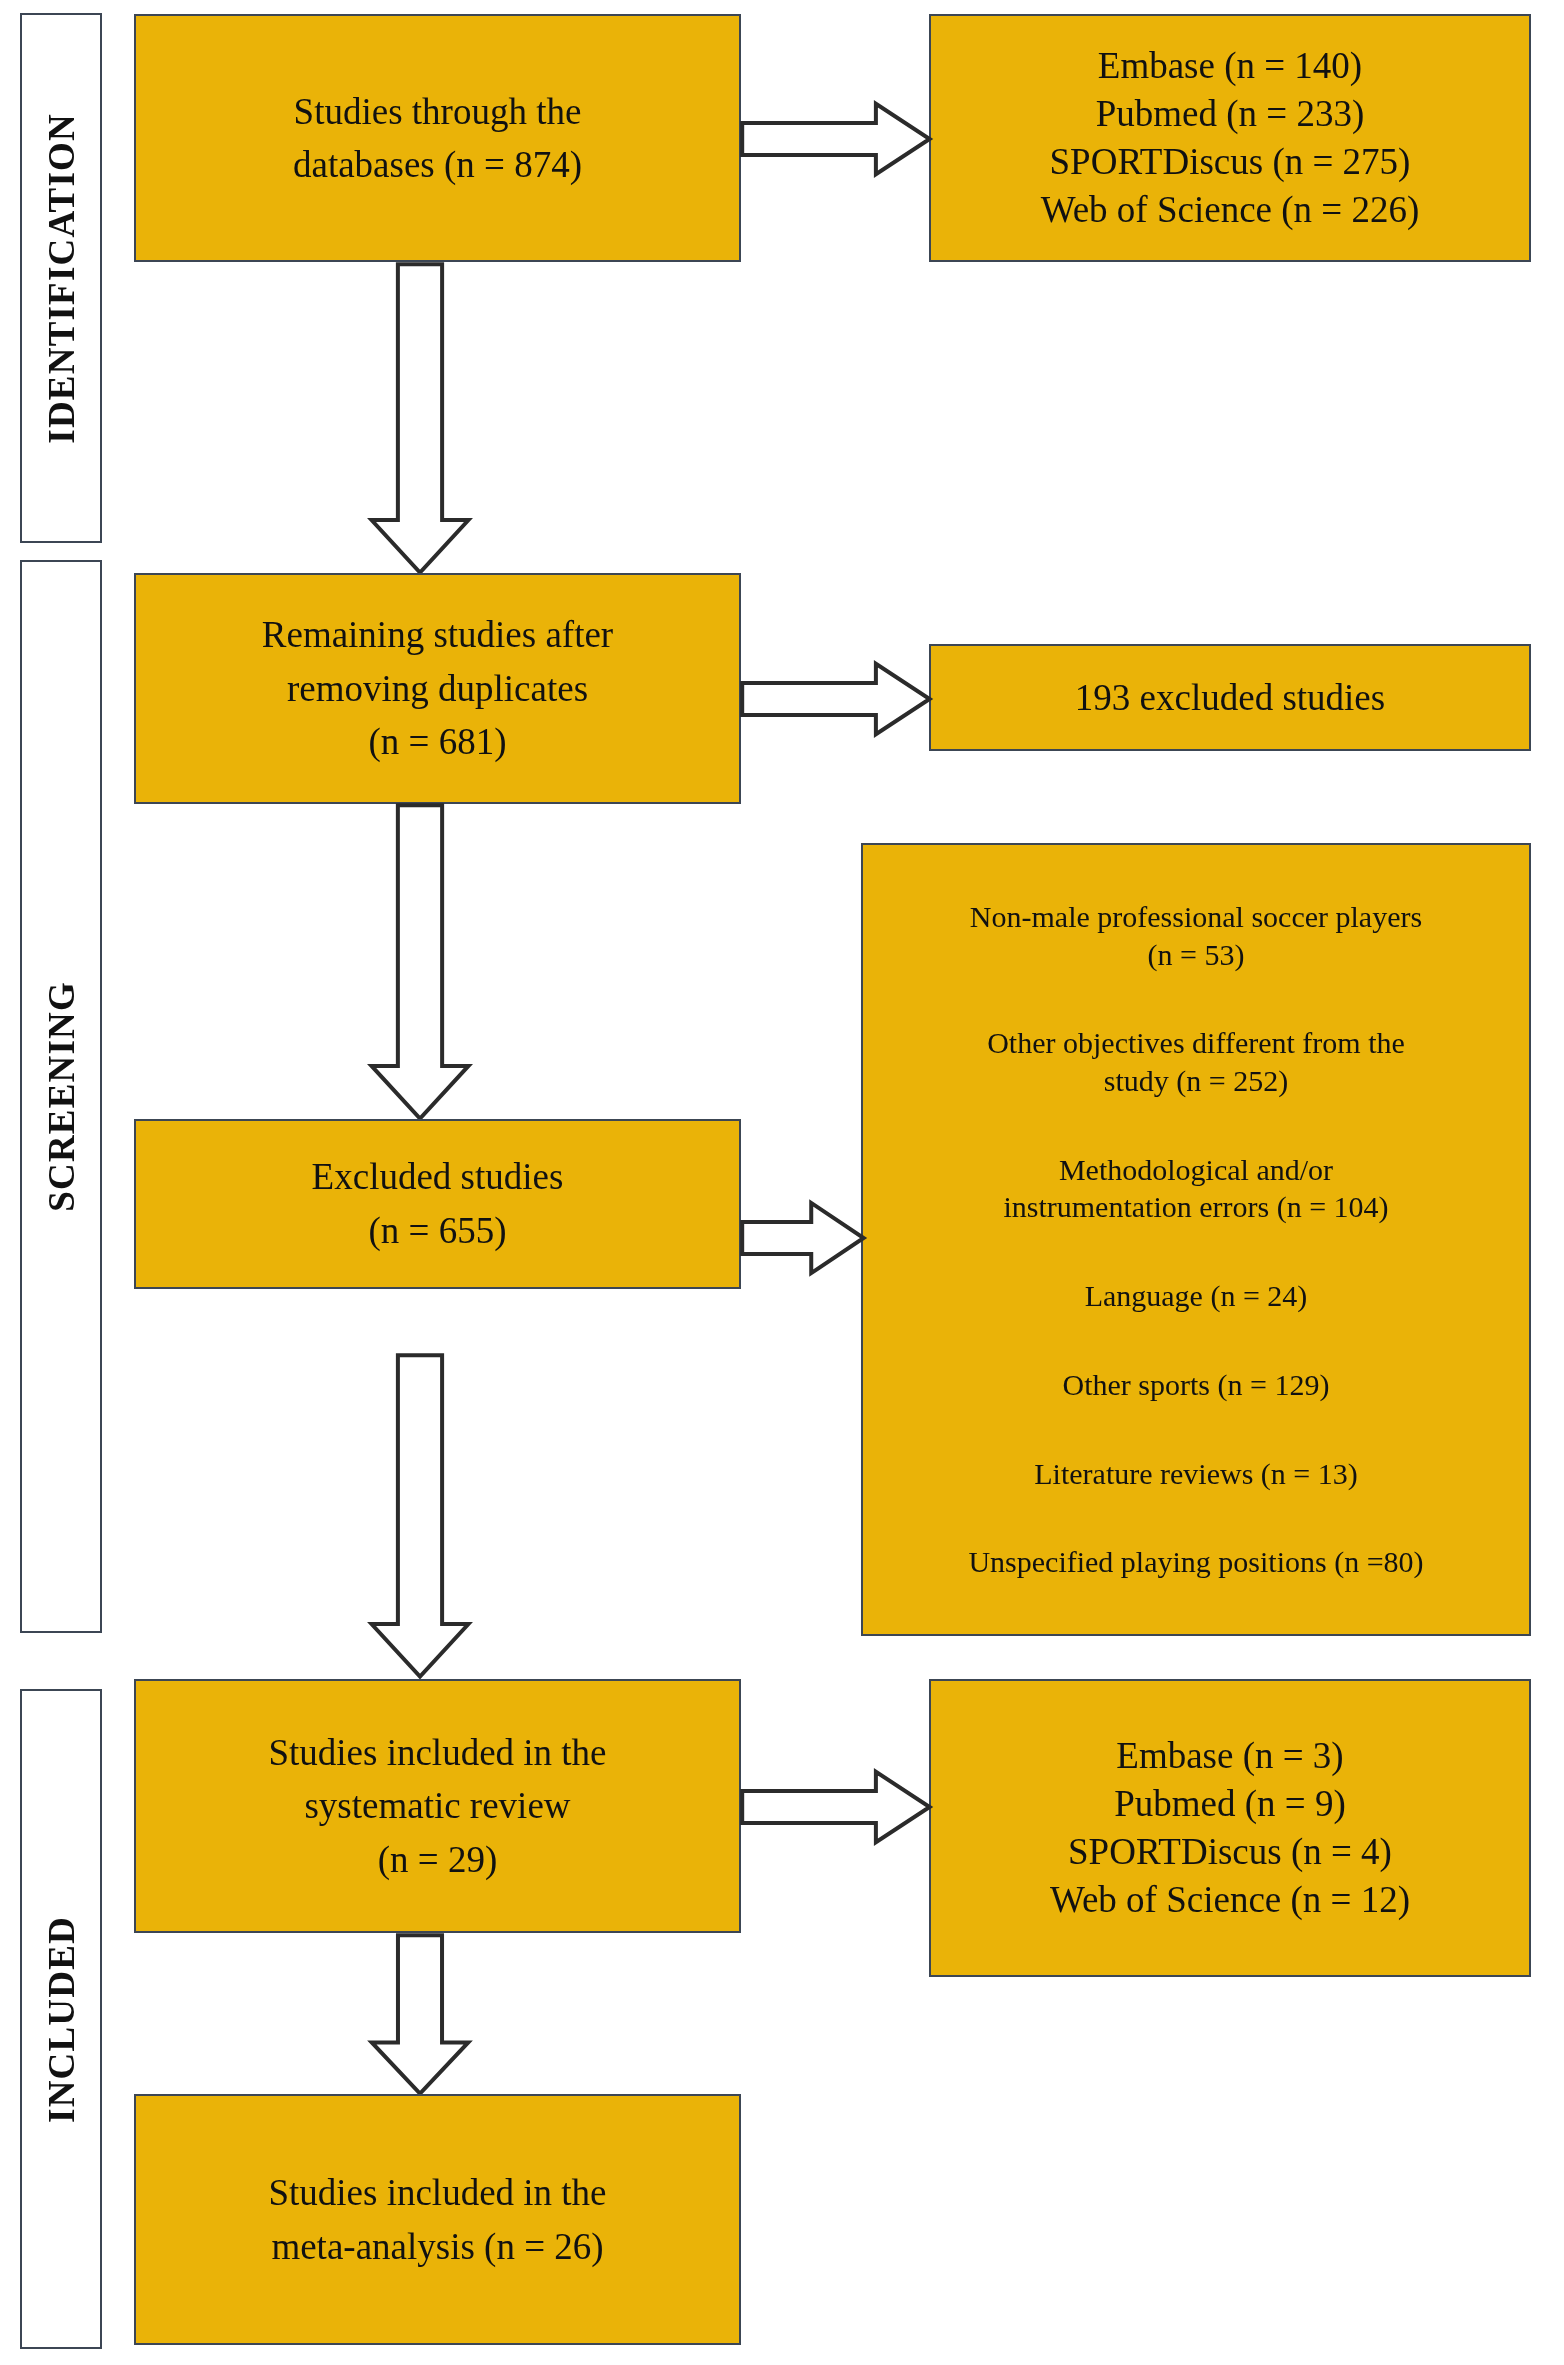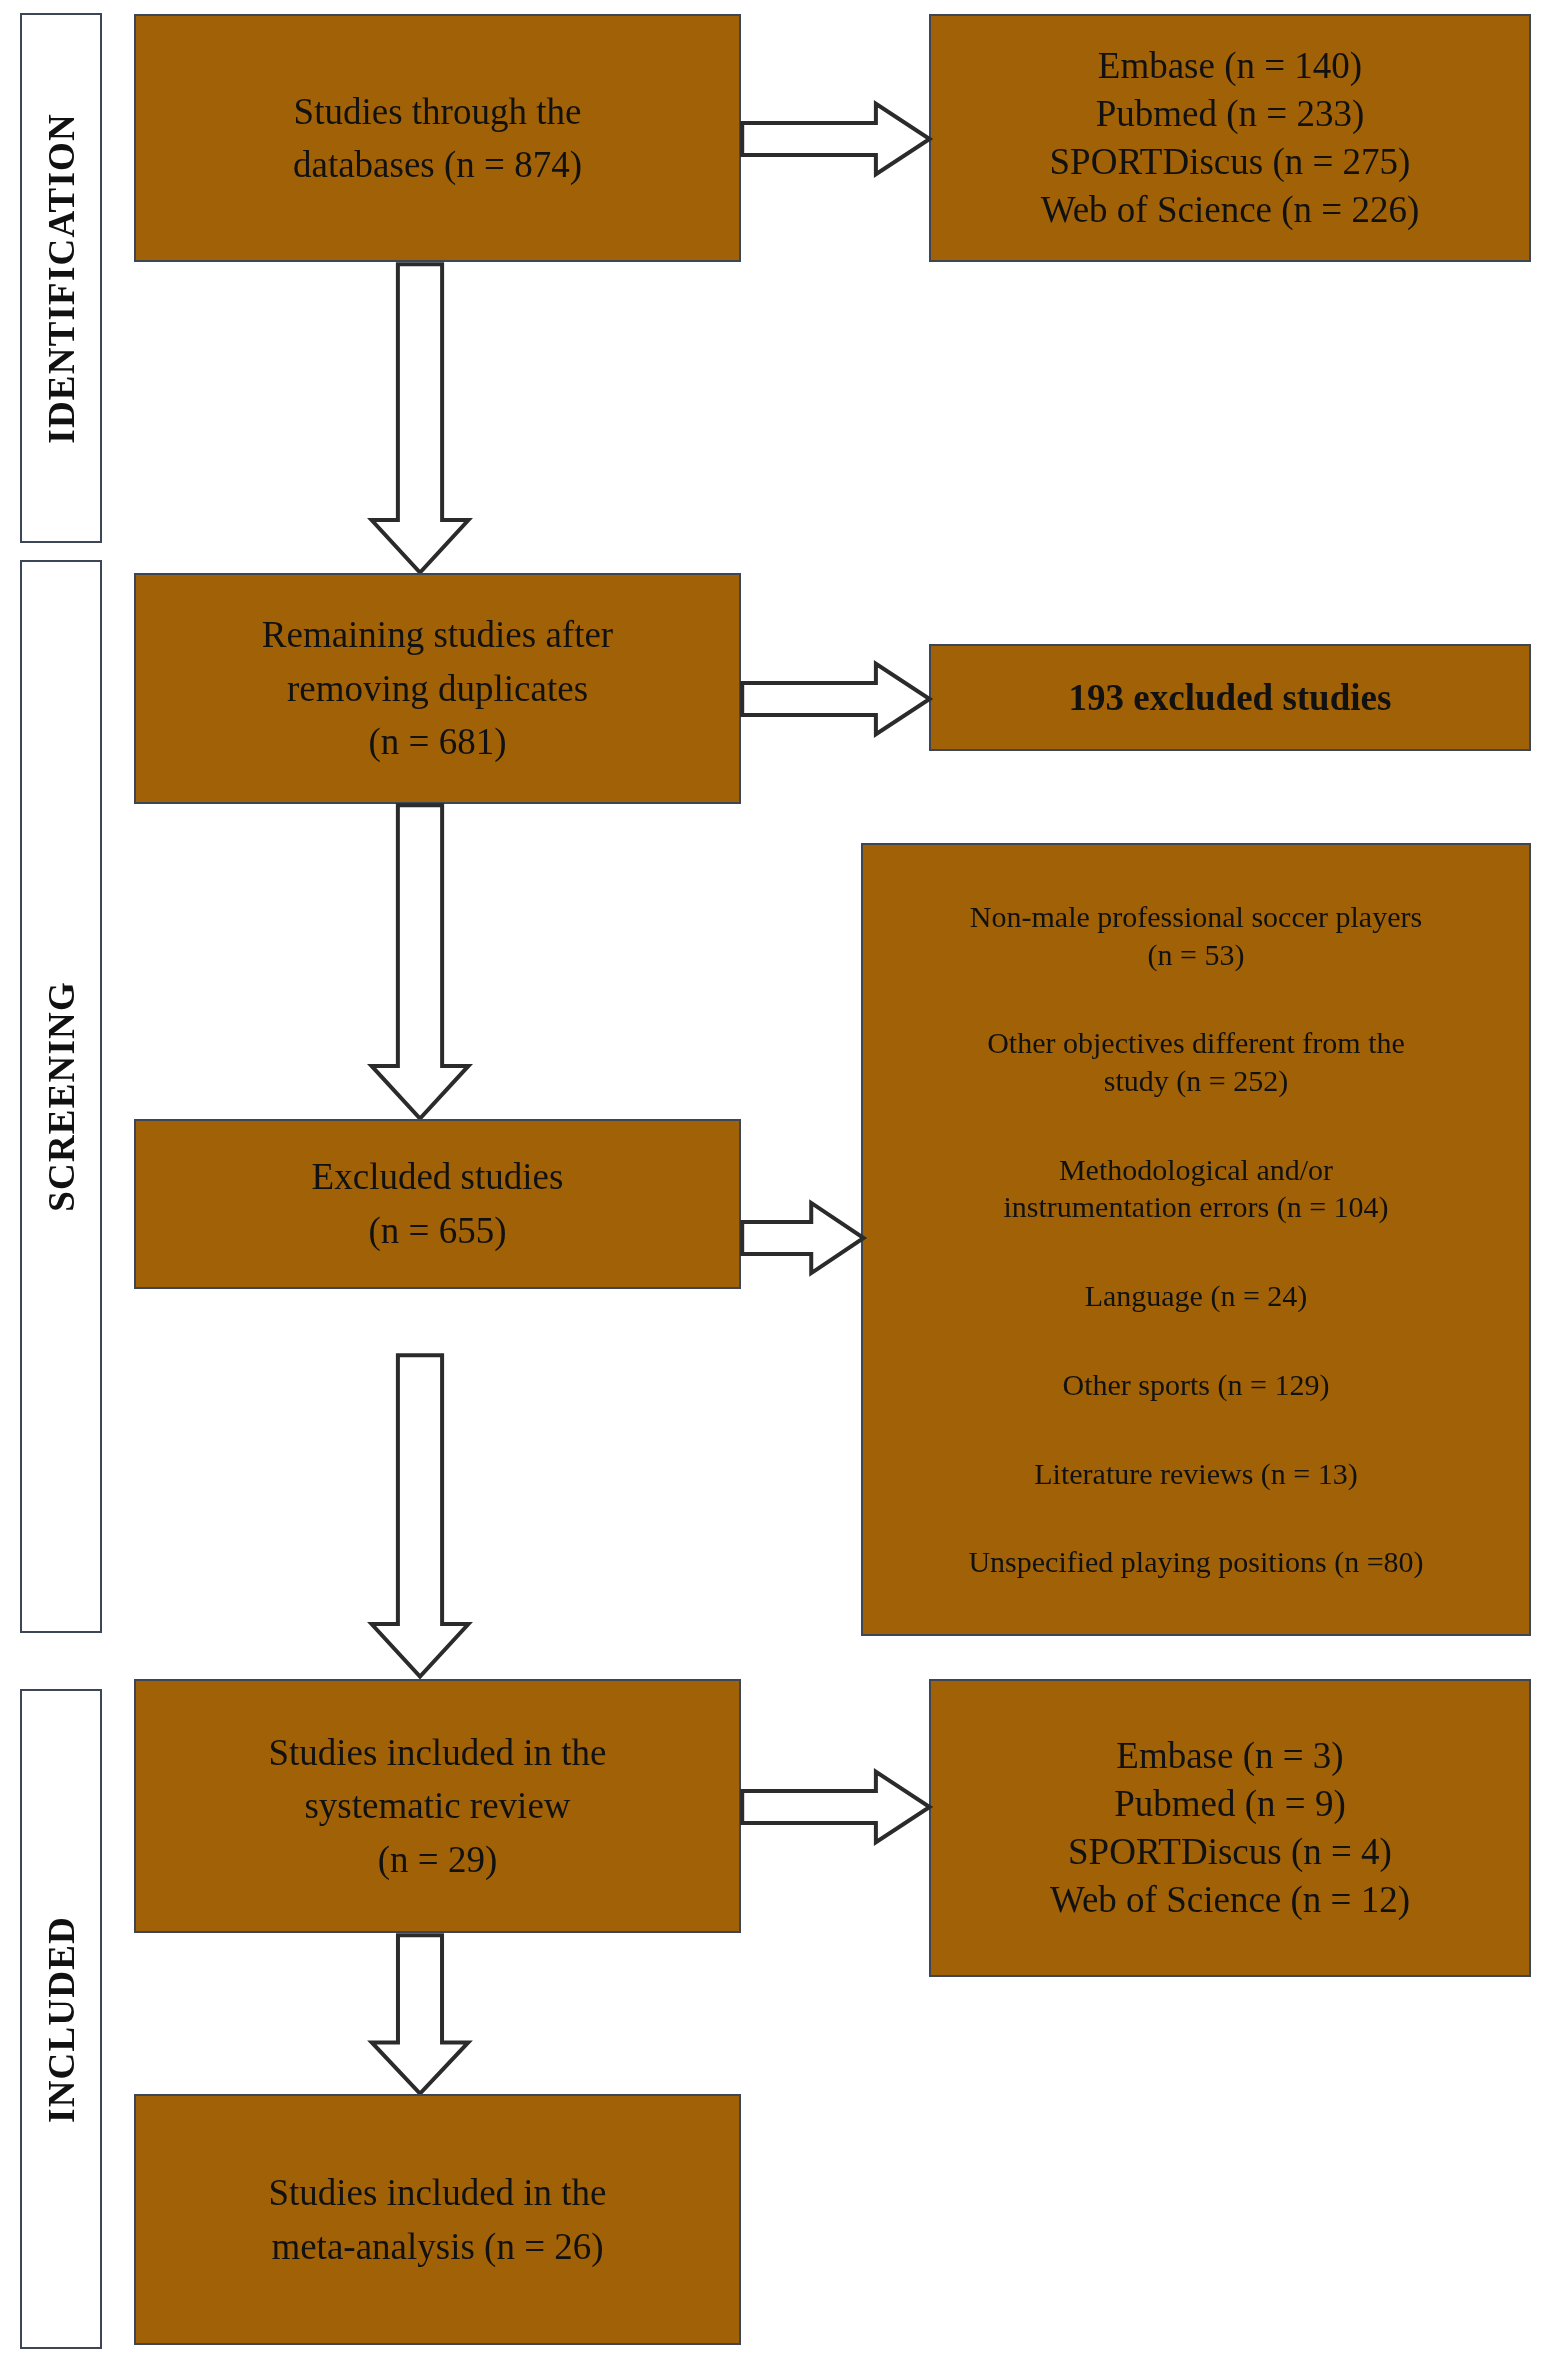--- a/index.html
+++ b/index.html
@@ -8,29 +8,29 @@
   #stage{position:absolute;left:0;top:0;width:1564px;height:2366px;}
 
   .sidebar-box{position:absolute;border:2.4px solid #3c4654;background:#fff;
                display:flex;align-items:center;justify-content:center;}
   .sidebar-label{
       writing-mode:vertical-rl;
       transform:rotate(180deg);
       font-weight:bold;letter-spacing:1.2px;white-space:nowrap;
       font-size:37px;line-height:1;}
 
-  .node{position:absolute;border:2.4px solid #3c4654;background:#a16207;
+  .node{position:absolute;border:2.4px solid #3c4654;background:#eab308;
         display:flex;flex-direction:column;align-items:center;
         justify-content:center;text-align:center;box-sizing:border-box;
         padding:6px 10.7px;}
   .node .line{display:block;white-space:nowrap;}
 
   .n-main{font-size:37px;line-height:1.45;}
   .n-db{font-size:37px;line-height:1.30;}
-  .n-bold{font-size:37px;font-weight:bold;}
+  .n-bold{font-size:37px;font-weight:normal;}
   .n-reasons{font-size:30px;line-height:1.25;}
   .n-reasons .grp{margin:7.8px 0;}
 
   .arrow{position:absolute;overflow:visible;}
   .arrow polygon{fill:#ffffff;stroke:#2b2b2b;stroke-width:4;
                  stroke-linejoin:miter;vector-effect:non-scaling-stroke;}
 </style>
 </head>
 <body>
 

